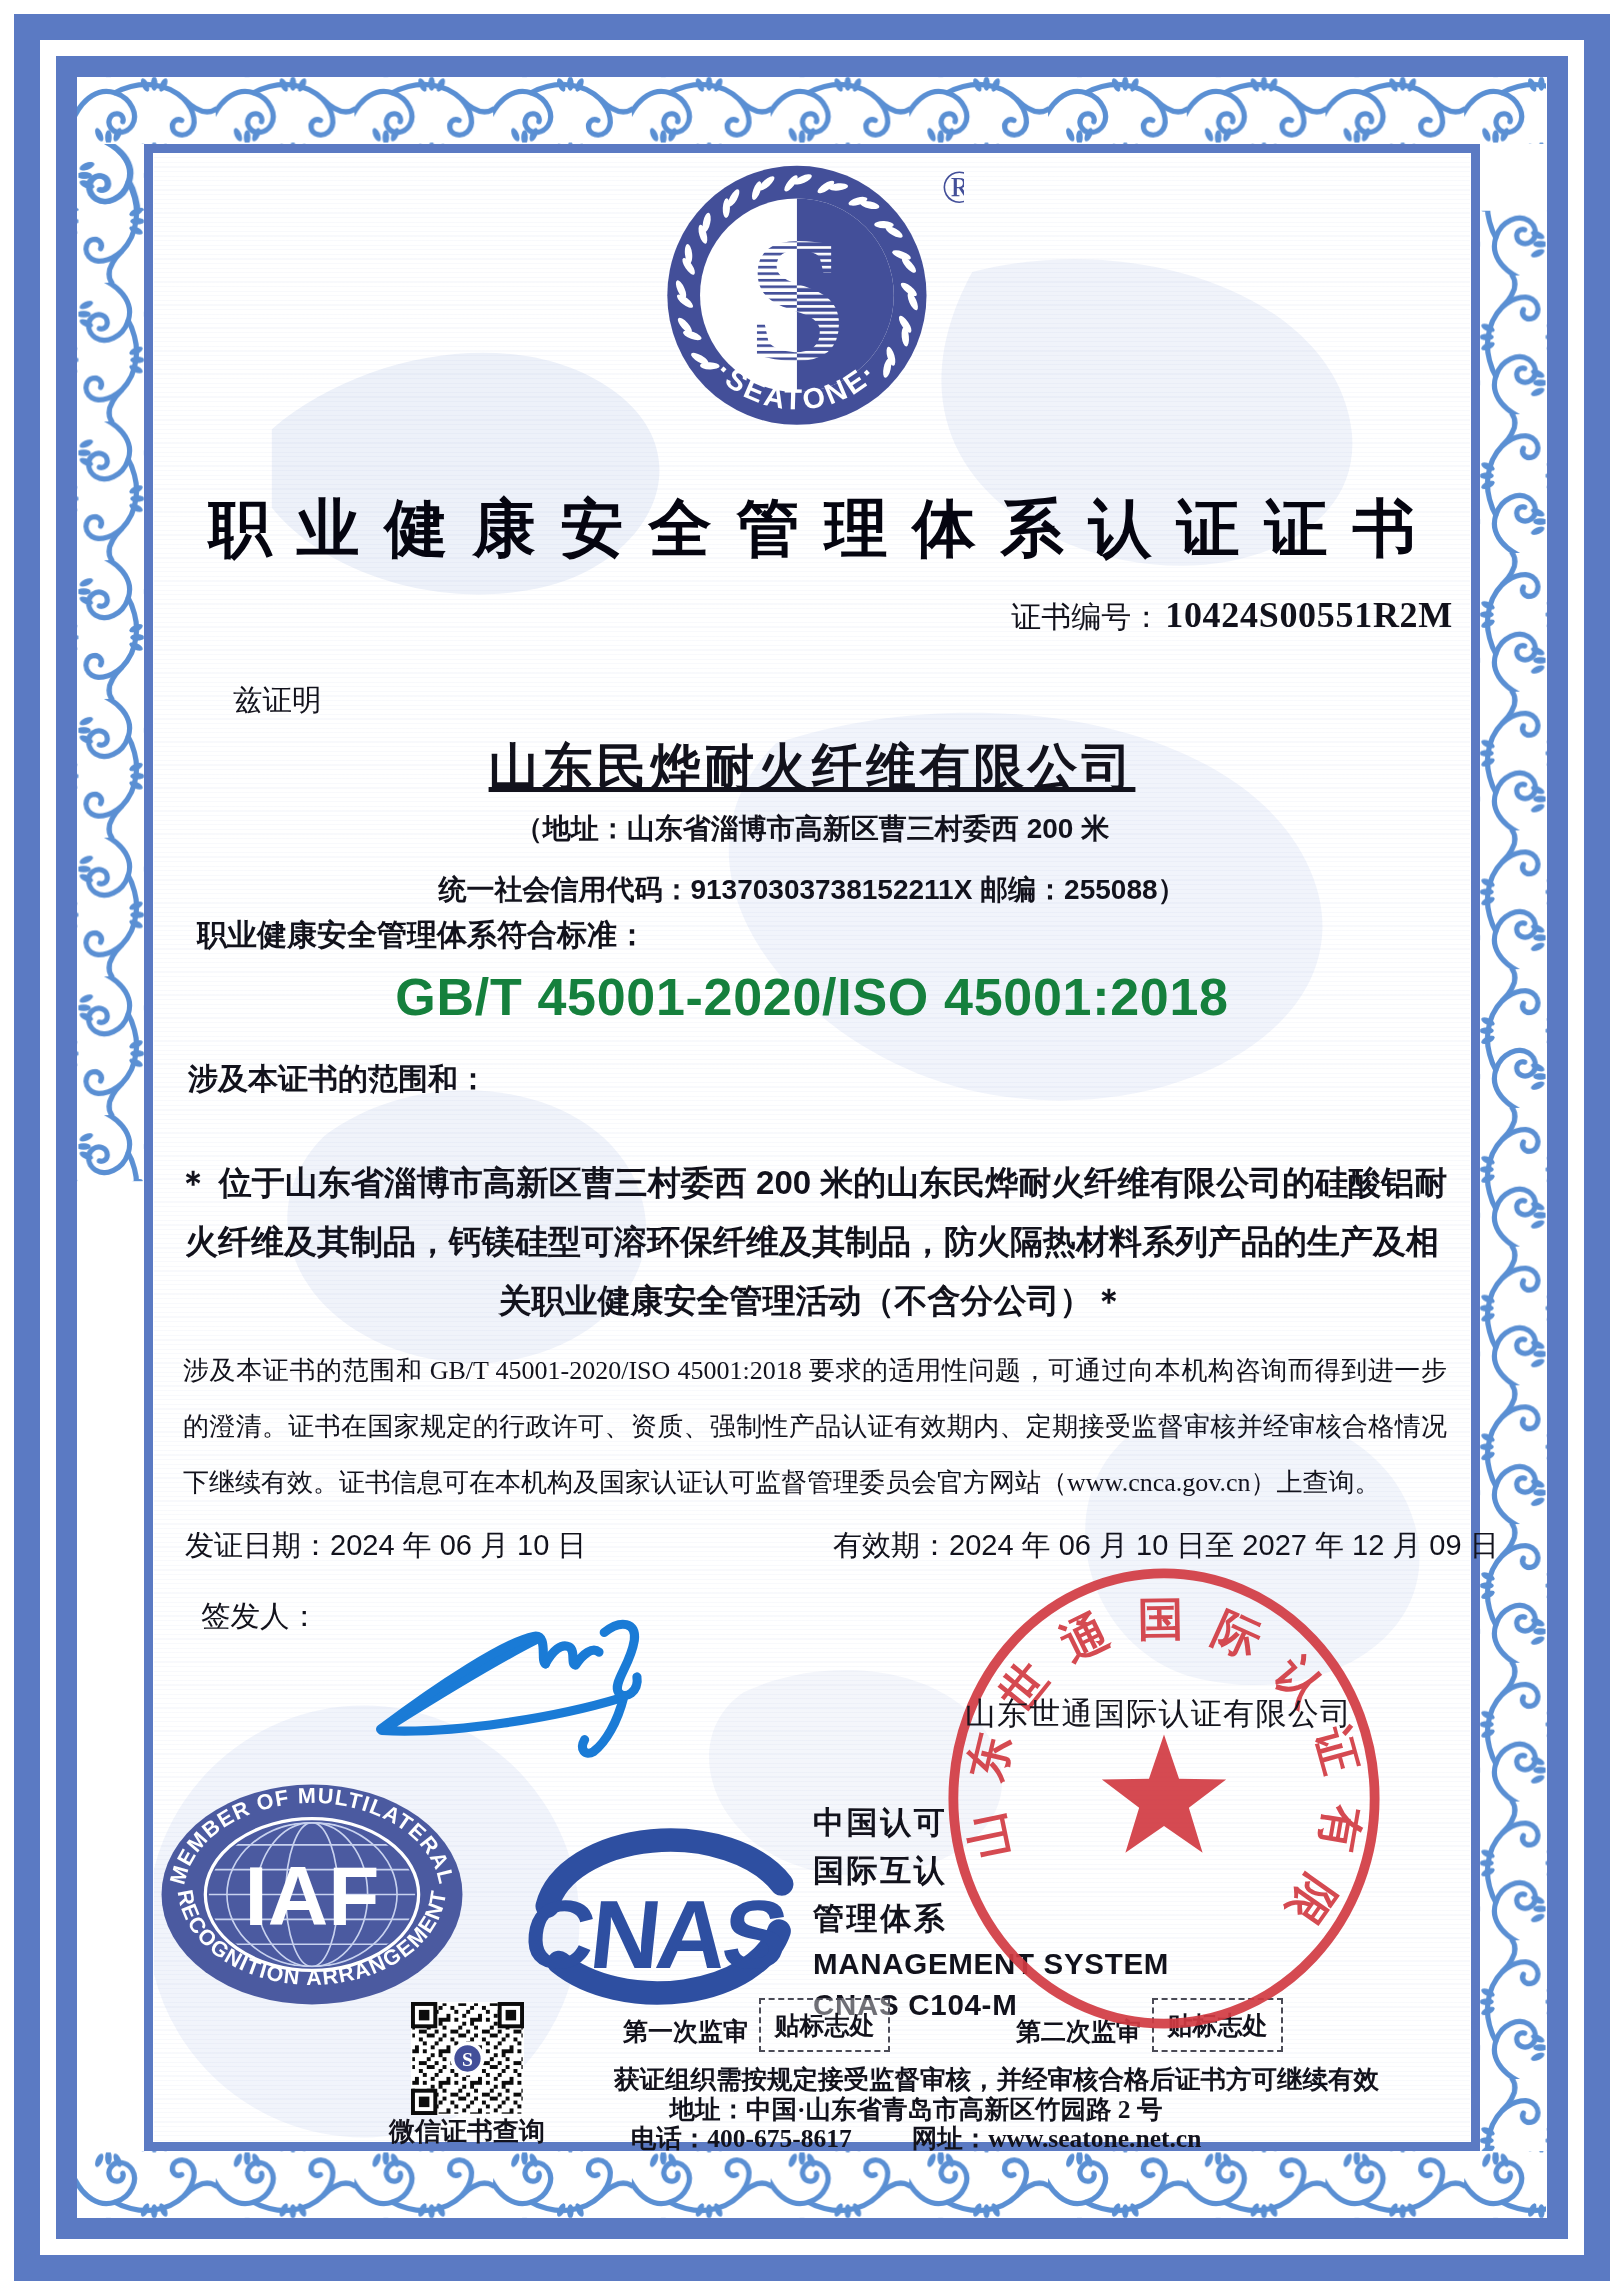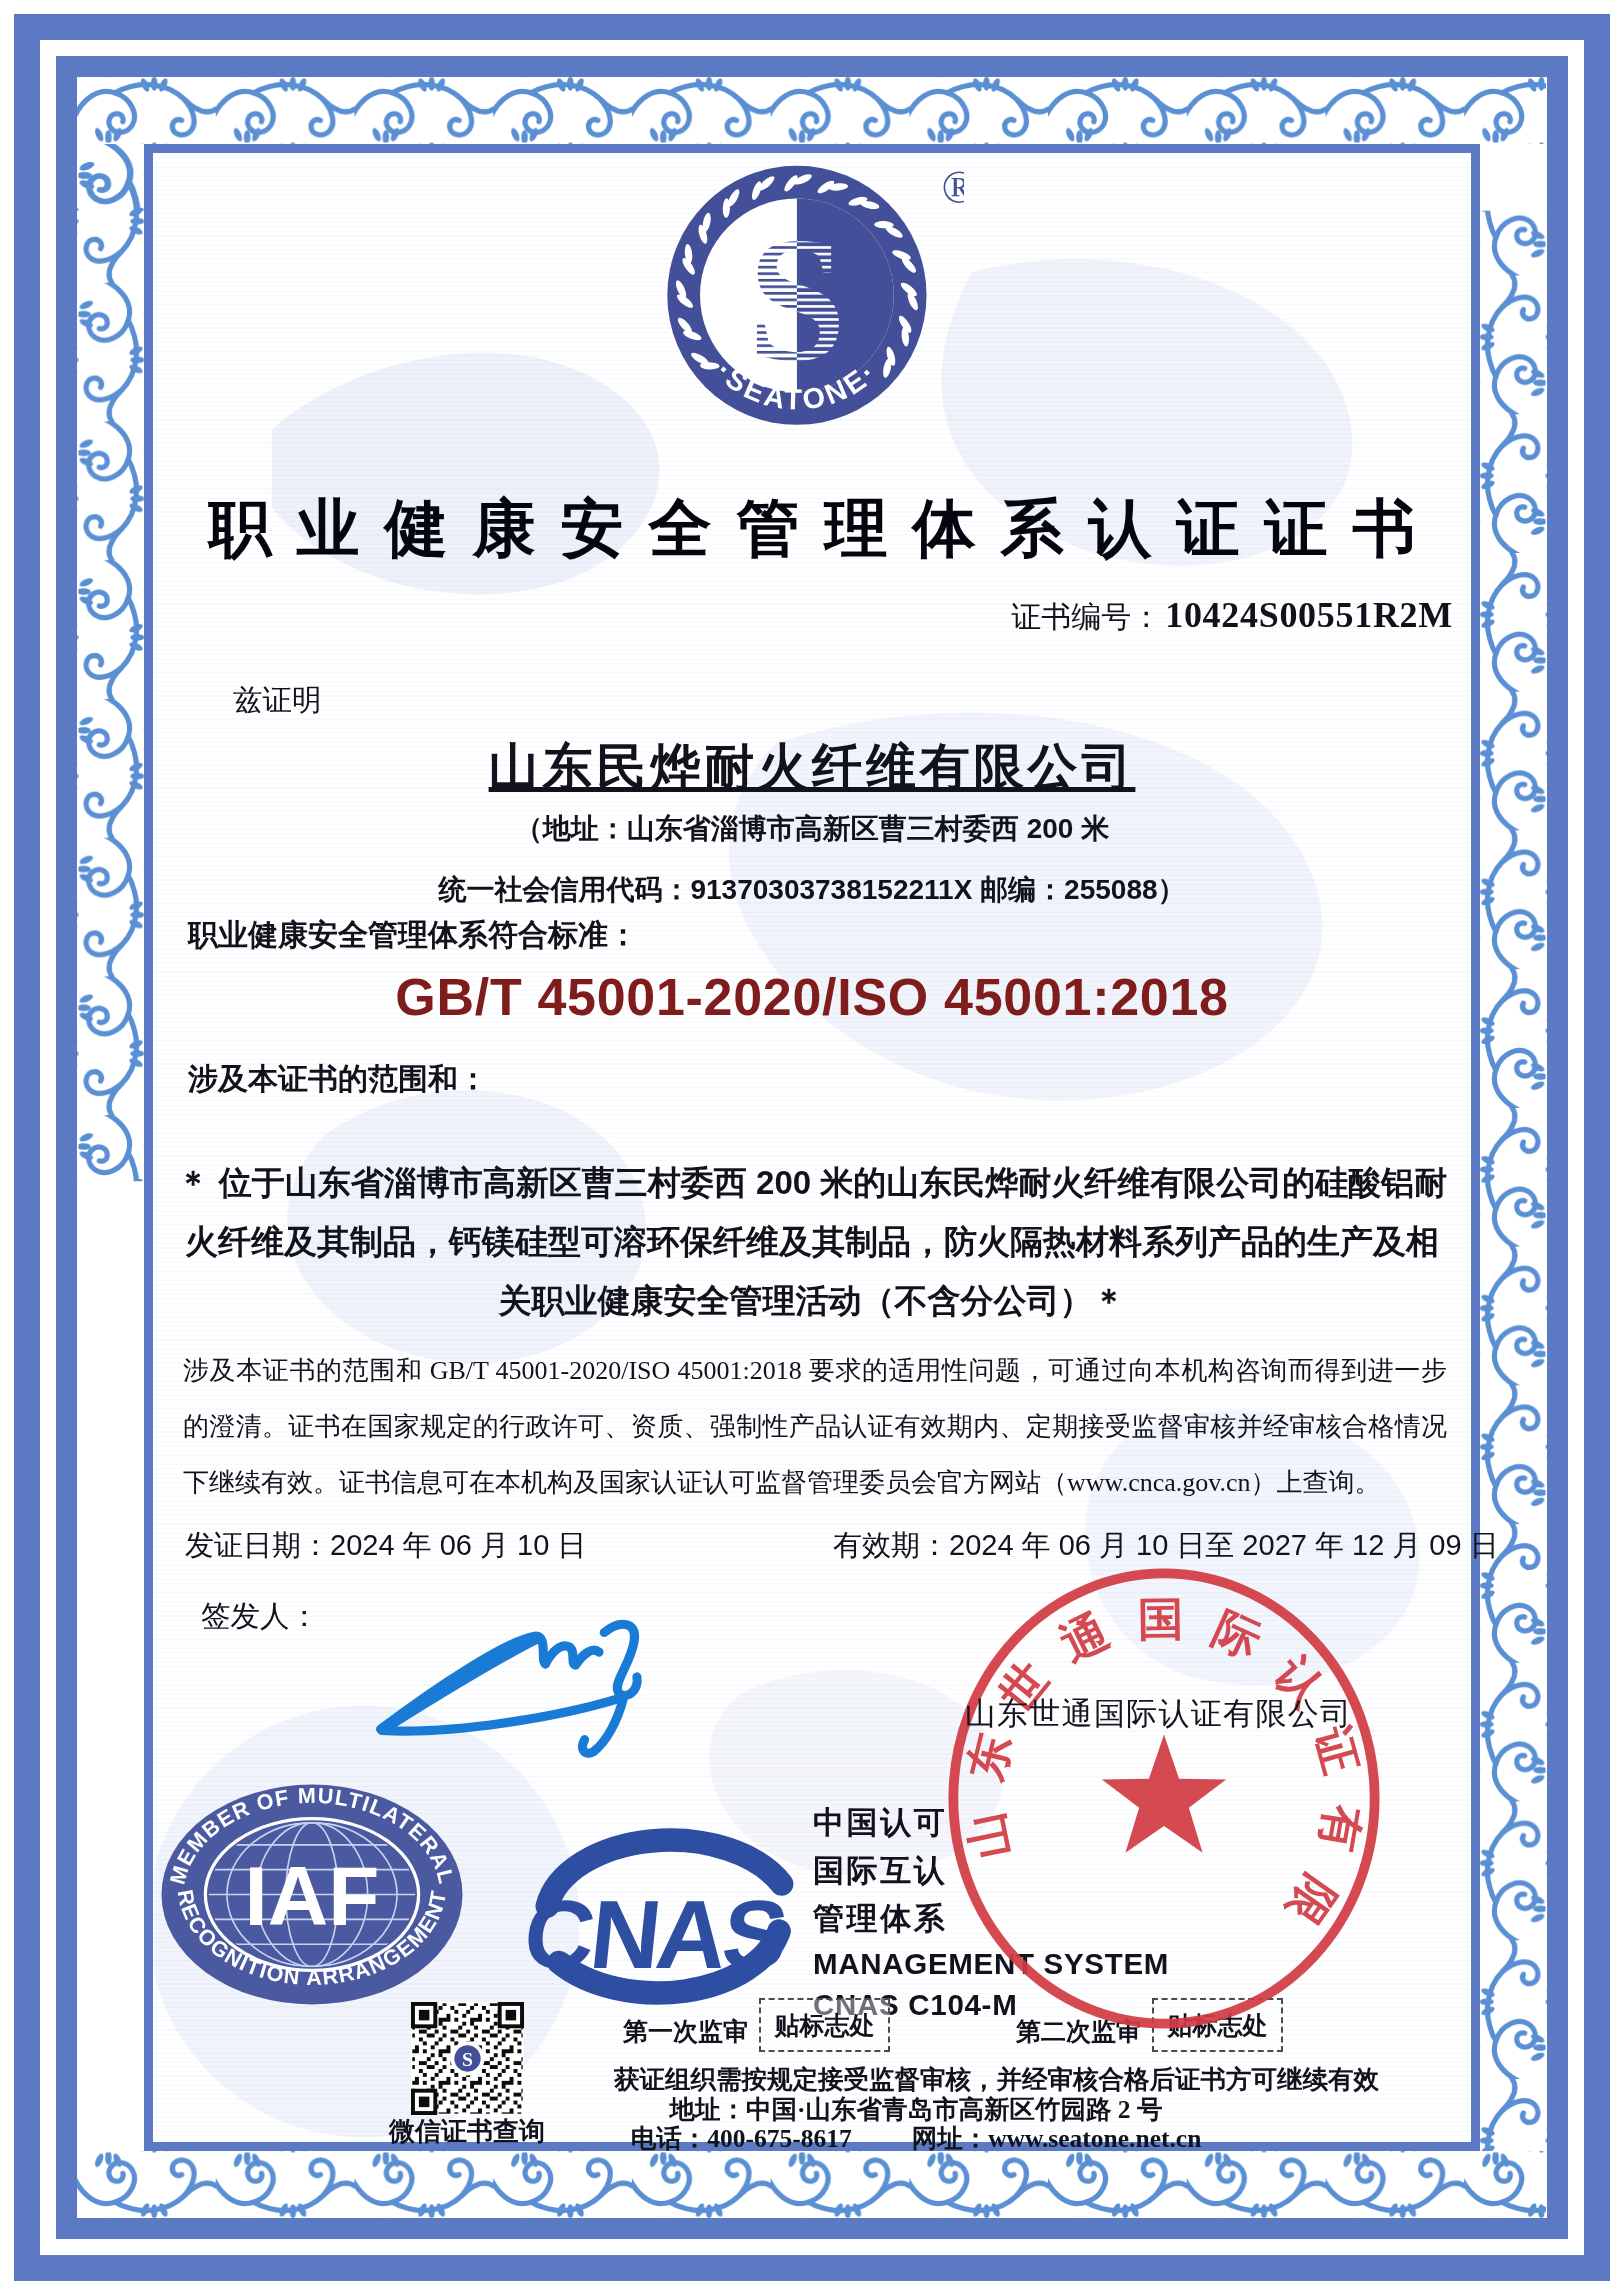--- a/index.html
+++ b/index.html
@@ -21,22 +21,22 @@
          letter-spacing:25px;padding-left:25px;color:#050510;}
   .certno{right:171px;top:594px;display:flex;align-items:baseline;gap:3.9px;}
   .certno .lbl{font-family:"Liberation Serif",serif;font-weight:400;font-size:30px;}
   .certno .num{font-family:"Liberation Serif",serif;font-weight:700;font-size:36px;letter-spacing:0.7px;}
   .declare{left:188px;top:681px;font-family:"Liberation Serif",serif;font-size:29.5px;margin-left:45px;}
   .company{left:154px;right:154px;top:734px;text-align:center;font-weight:700;font-size:50px;letter-spacing:3.9px;text-decoration:underline;}
   .addr{left:154px;right:154px;text-align:center;font-weight:700;font-size:28px;}
   .addr1{top:810px;}
   .addr2{top:871px;}
   .fieldlabel{left:188px;font-family:"Liberation Serif",serif;font-weight:700;font-size:30px;}
-  .stdlabel{top:915px;}
-  .standard{left:154px;right:154px;top:967px;text-align:center;font-weight:700;font-size:52px;letter-spacing:0.7px;color:#7f1d1d;}
+  .stdlabel{top:915px;margin-left:9px;}
+  .standard{left:154px;right:154px;top:967px;text-align:center;font-weight:700;font-size:52px;letter-spacing:0.7px;color:#15803d;}
   .scopelabel{top:1059px;}
   .scope{left:175px;right:175px;top:1153px;text-align:center;font-weight:700;font-size:33px;line-height:59px;}
   .legal{left:183px;right:177px;top:1343px;text-align:justify;
          font-family:"Liberation Serif",serif;font-size:26px;line-height:56px;}
   .daterow .lbl,.daterow .val{font-family:Liberation Sans, sans-serif;font-size:29px;}
   .issue{left:185px;top:1526px;}
   .valid{left:833px;top:1526px;}
   .signer{left:185px;top:1597px;font-family:"Liberation Serif",serif;font-size:29.5px;margin-left:16px;}
   .issuer-print{left:851px;top:1693px;width:615px;text-align:center;z-index:5;
                 font-family:"Liberation Serif",serif;font-size:31px;letter-spacing:1.3px;color:#15151d;}

